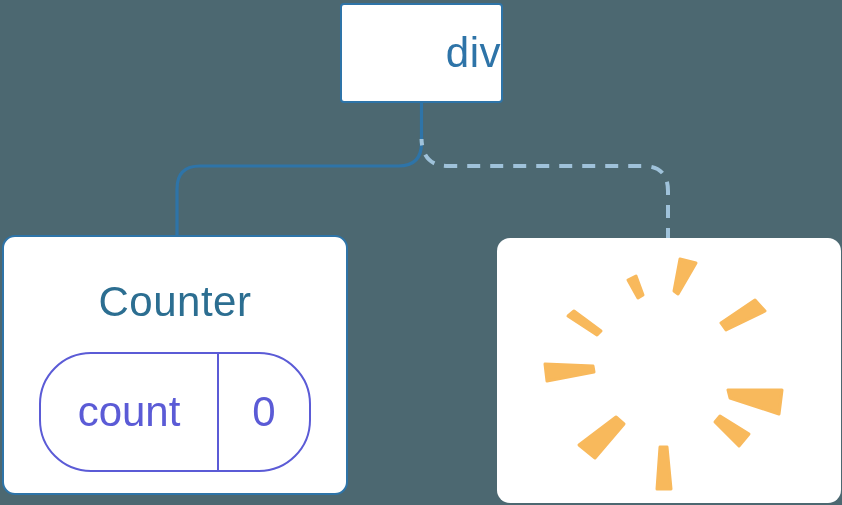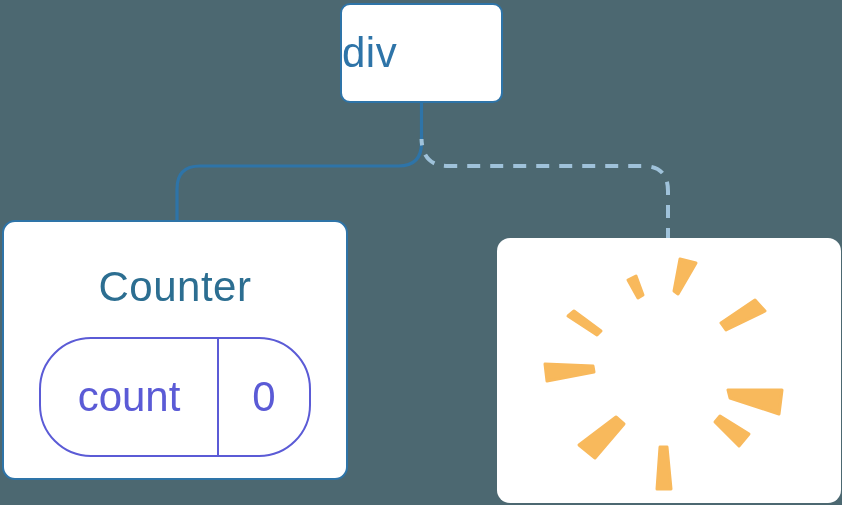--- a/index.html
+++ b/index.html
@@ -26,36 +26,36 @@
   
   .node-root {
     position: absolute;
     left: 340px;
     top: 3px;
     width: 163px;
     height: 100px;
     box-sizing: border-box;
     background: #FFFFFF;
     border: 2.5px solid #2E74A8;
-    border-radius: 10px;
+    border-radius: 4px;
     display: flex;
     align-items: center;
-    justify-content: flex-start;
+    justify-content: flex-end;
   }
   .node-root .label {
     color: #2E74A8;
     font-size: 42px;
     font-weight: 500;
     letter-spacing: 0.5px;
   }
   
   .card-counter {
     position: absolute;
     left: 2px;
-    top: 220px;
+    top: 235px;
     width: 346px;
     height: 260px;
     box-sizing: border-box;
     background: #FFFFFF;
     border: 2.5px solid #2E74A8;
     border-radius: 13px;
   }
   .card-counter .title {
     margin-top: 42px;
     text-align: center;

